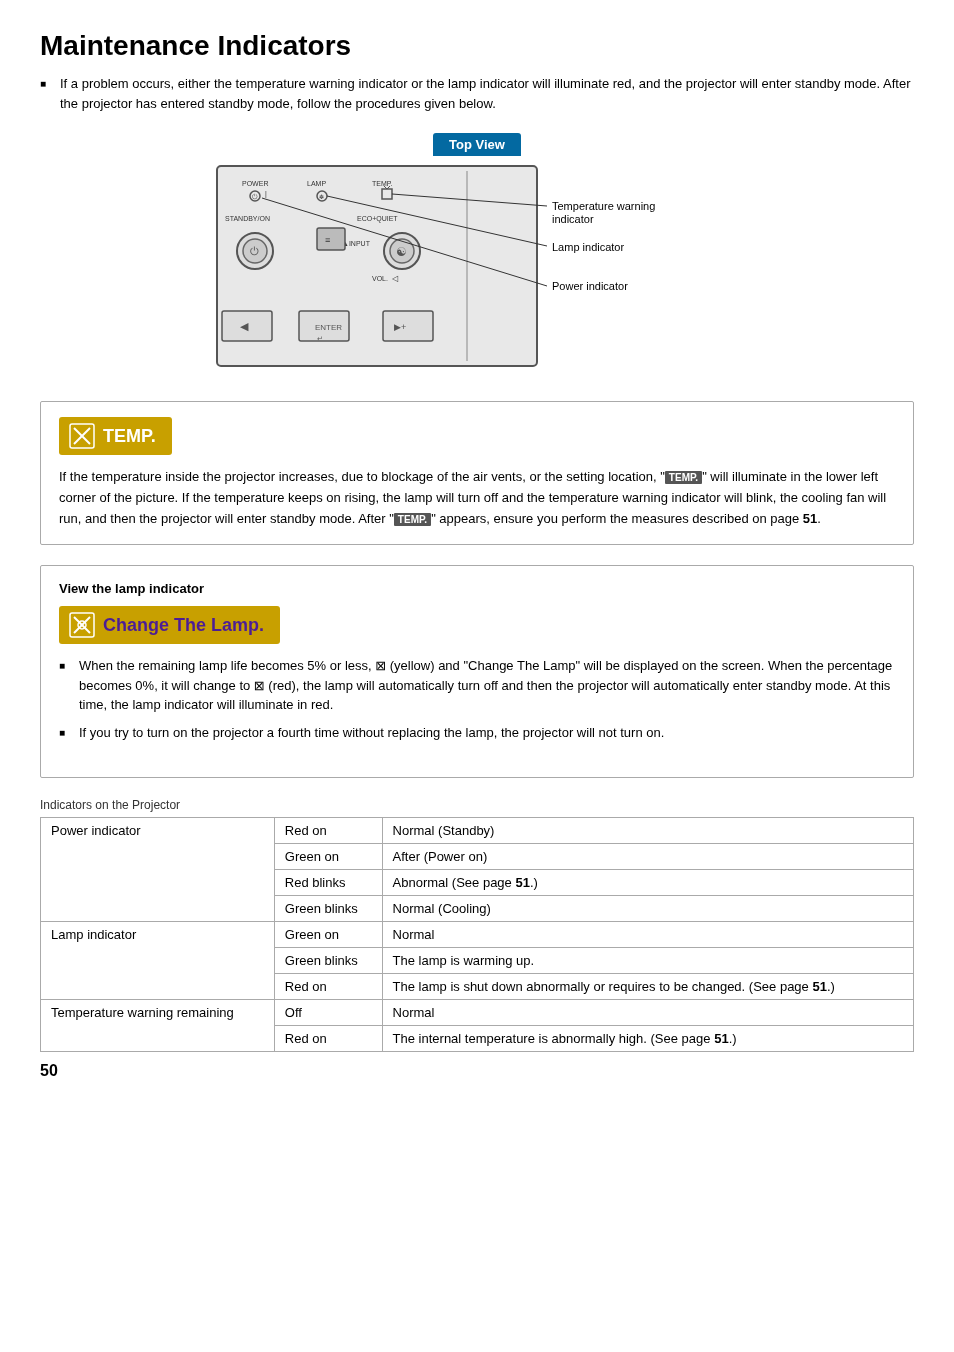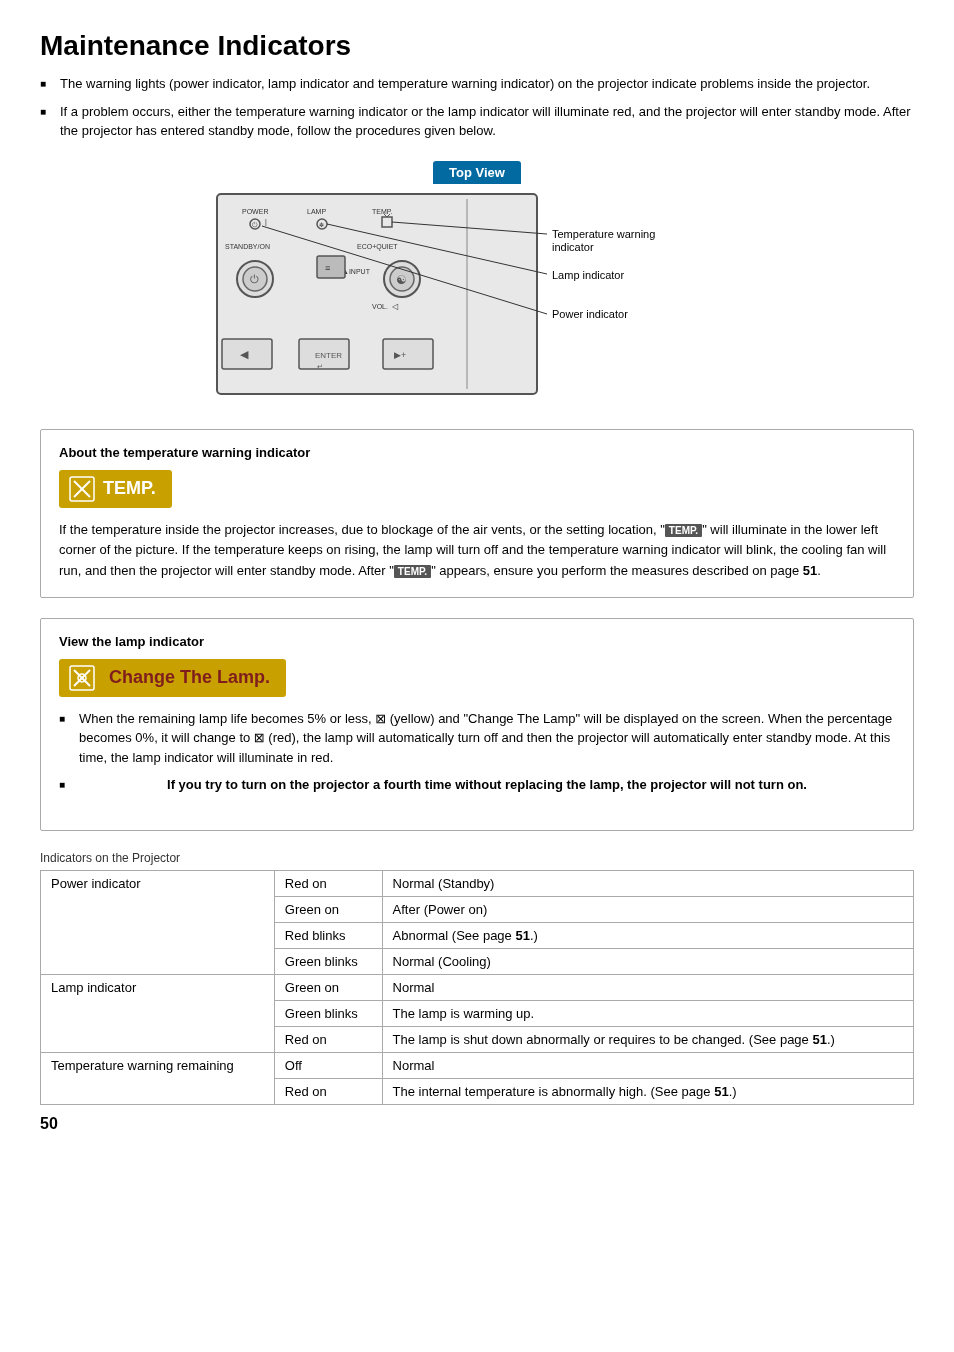--- a/index.html
+++ b/index.html
@@ -74,24 +74,24 @@
       align-items: center;
       gap: 8px;
       padding: 6px 16px 6px 10px;
       font-size: 18px;
       font-weight: bold;
       margin-bottom: 12px;
       border-radius: 3px;
     }
     .lamp-display {
       background: #c8a000;
-      color: #7f1d1d;
+      color: #4c1d95;
       display: inline-flex;
       align-items: center;
-      gap: 14px;
+      gap: 8px;
       padding: 6px 16px 6px 10px;
       font-size: 18px;
       font-weight: bold;
       margin-bottom: 12px;
       border-radius: 3px;
     }
     .temp-inline {
       background: #555;
       color: #fff;
       font-size: 10px;
@@ -130,21 +130,20 @@
       gap: 0;
       position: relative;
     }
   </style>
 </head>
 <body>
 
 <h1 class="page-title">Maintenance Indicators</h1>
 
 <ul class="bullet-list">
-  <li>The warning lights (power indicator, lamp indicator and temperature warning indicator) on the projector indicate problems inside the projector.</li>
   <li>If a problem occurs, either the temperature warning indicator or the lamp indicator will illuminate red, and the projector will enter standby mode. After the projector has entered standby mode, follow the procedures given below.</li>
 </ul>
 
 <div class="diagram-section">
   <div class="diagram-wrapper">
     <div style="text-align:center; margin-bottom:0;">
       <span class="top-view-label">Top View</span>
     </div>
     <div class="projector-svg-container">
 
@@ -207,21 +206,20 @@
         <text x="365" y="54" font-size="11" fill="#000">Temperature warning</text>
         <text x="365" y="67" font-size="11" fill="#000">indicator</text>
         <text x="365" y="95" font-size="11" fill="#000">Lamp indicator</text>
         <text x="365" y="134" font-size="11" fill="#000">Power indicator</text>
       </svg>
     </div>
   </div>
 </div>
 
 <div class="info-box">
-  <div class="info-box-title">About the temperature warning indicator</div>
   <div class="temp-display">
     <svg width="26" height="26" viewBox="0 0 26 26">
       <rect x="1" y="1" width="24" height="24" rx="2" fill="none" stroke="#fff" stroke-width="1.5"></rect>
       <line x1="5" y1="5" x2="21" y2="21" stroke="#fff" stroke-width="2"></line>
       <line x1="21" y1="5" x2="5" y2="21" stroke="#fff" stroke-width="2"></line>
     </svg>
     <span>TEMP.</span>
   </div>
   <p style="line-height:1.6;">
     If the temperature inside the projector increases, due to blockage of the air vents, or the setting location, "<span class="temp-inline">TEMP.</span>" will illuminate in the lower left corner of the picture. If the temperature keeps on rising, the lamp will turn off and the temperature warning indicator will blink, the cooling fan will run, and then the projector will enter standby mode. After "<span class="temp-inline">TEMP.</span>" appears, ensure you perform the measures described on page <strong>51</strong>.
@@ -236,21 +234,21 @@
       <line x1="5" y1="5" x2="21" y2="21" stroke="#fff" stroke-width="2"></line>
       <line x1="21" y1="5" x2="5" y2="21" stroke="#fff" stroke-width="2"></line>
       <circle cx="13" cy="13" r="4" fill="none" stroke="#fff" stroke-width="1.5"></circle>
     </svg>
     <span>Change The Lamp.</span>
   </div>
   <ul class="bullet-list">
     <li>
       When the remaining lamp life becomes 5% or less, ⊠ (yellow) and "Change The Lamp" will be displayed on the screen. When the percentage becomes 0%, it will change to ⊠ (red), the lamp will automatically turn off and then the projector will automatically enter standby mode. At this time, the lamp indicator will illuminate in red.
     </li>
-    <li style="font-weight:bold;text-align:center;">
+    <li style="font-weight:normal;">
       If you try to turn on the projector a fourth time without replacing the lamp, the projector will not turn on.
     </li>
   </ul>
 </div>
 
 <div class="table-section">
   <div class="table-title">Indicators on the Projector</div>
   <table>
     <tbody>
 

